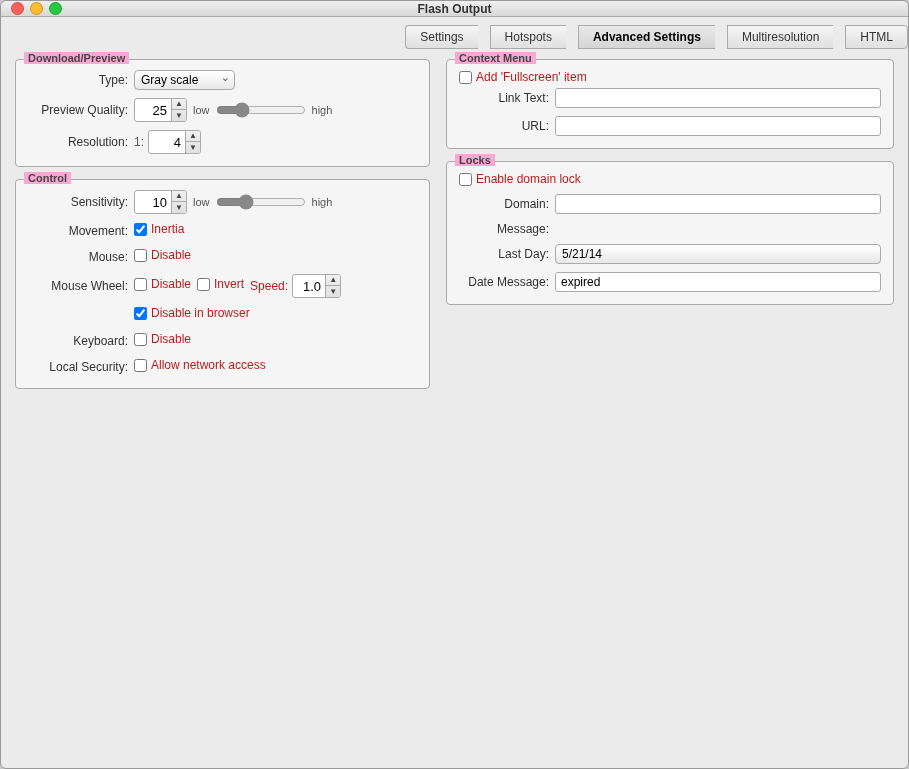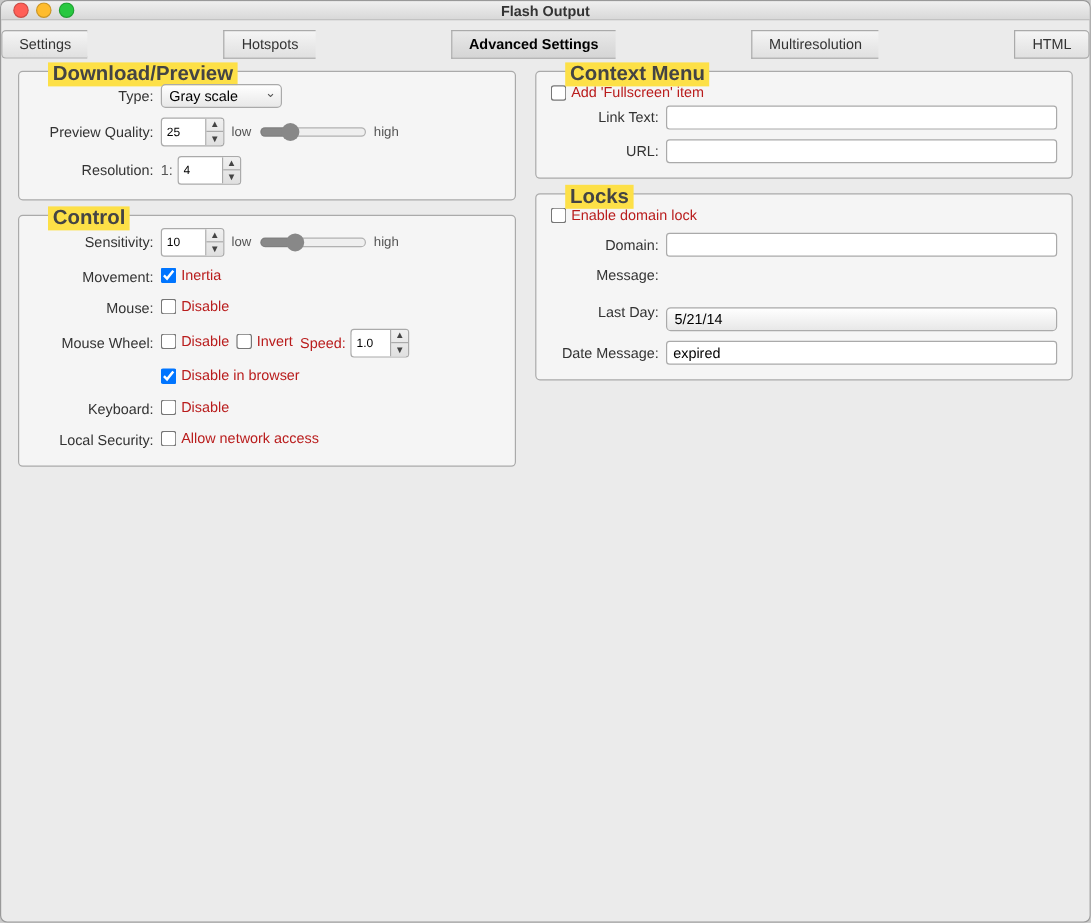--- a/index.html
+++ b/index.html
@@ -46,23 +46,23 @@
     .btn-close { background: #ff5f57; }
     .btn-min { background: #febc2e; }
     .btn-max { background: #28c840; }
     .titlebar-title {
       font-size: 12px;
       color: #333;
       font-weight: bold;
     }
     .tabs-bar {
       display: flex;
-      justify-content: space-between;
+      justify-content: flex-end;
       padding: 8px 0 0 0;
-      gap: 0;
+      gap: 12px;
     }
     .tab {
       padding: 4px 14px;
       border: 1px solid #aaa;
       background: linear-gradient(to bottom, #f5f5f5, #e0e0e0);
       cursor: pointer;
       font-size: 12px;
       color: #333;
       border-right: none;
     }
@@ -94,24 +94,24 @@
     .group-box {
       border: 1px solid #aaa;
       border-radius: 4px;
       background: #f5f5f5;
       padding: 10px 12px 12px 12px;
       position: relative;
     }
     .group-label {
       position: absolute;
       top: -8px;
-      left: 24px;
-      background: #fde047;
+      left: 8px;
+      background: #f9a8d4;
       padding: 0 4px;
-      font-size: 17px;
+      font-size: 11px;
       color: #444;
       font-weight: bold;
     }
     .form-row {
       display: flex;
       align-items: center;
       margin-bottom: 8px;
       gap: 6px;
     }
     .form-row:last-child { margin-bottom: 0; }
@@ -151,22 +151,22 @@
       border: 1px solid #aaa;
       border-radius: 3px;
       background: #fff;
       overflow: hidden;
     }
     .number-input {
       width: 36px;
       border: none;
       outline: none;
       padding: 2px 4px;
-      font-size: 10px;
-      text-align: left;
+      font-size: 13px;
+      text-align: right;
       background: #fff;
     }
     .stepper {
       display: flex;
       flex-direction: column;
       border-left: 1px solid #aaa;
       background: linear-gradient(to bottom, #f0f0f0, #e0e0e0);
     }
     .stepper-btn {
       width: 14px;
@@ -443,21 +443,21 @@
           <input type="text" class="text-input-wide" value="" style="">
         </div>
 
         <div class="form-row">
           <span class="right-form-label">Message:</span>
         </div>
 
 
         <div class="form-row">
           <span class="right-form-label">Last Day:</span>
-          <div class="dropdown-wrapper" style="flex:1;margin-top:12px;">
+          <div class="dropdown-wrapper" style="flex:1;">
             <select style="width:100%; font-size:12px; padding:2px 20px 2px 6px;">
               <option>5/21/14</option>
             </select>
           </div>
         </div>
 
         <div class="form-row">
           <span class="right-form-label">Date Message:</span>
           <input type="text" class="text-input-wide" value="expired" style="">
         </div>

